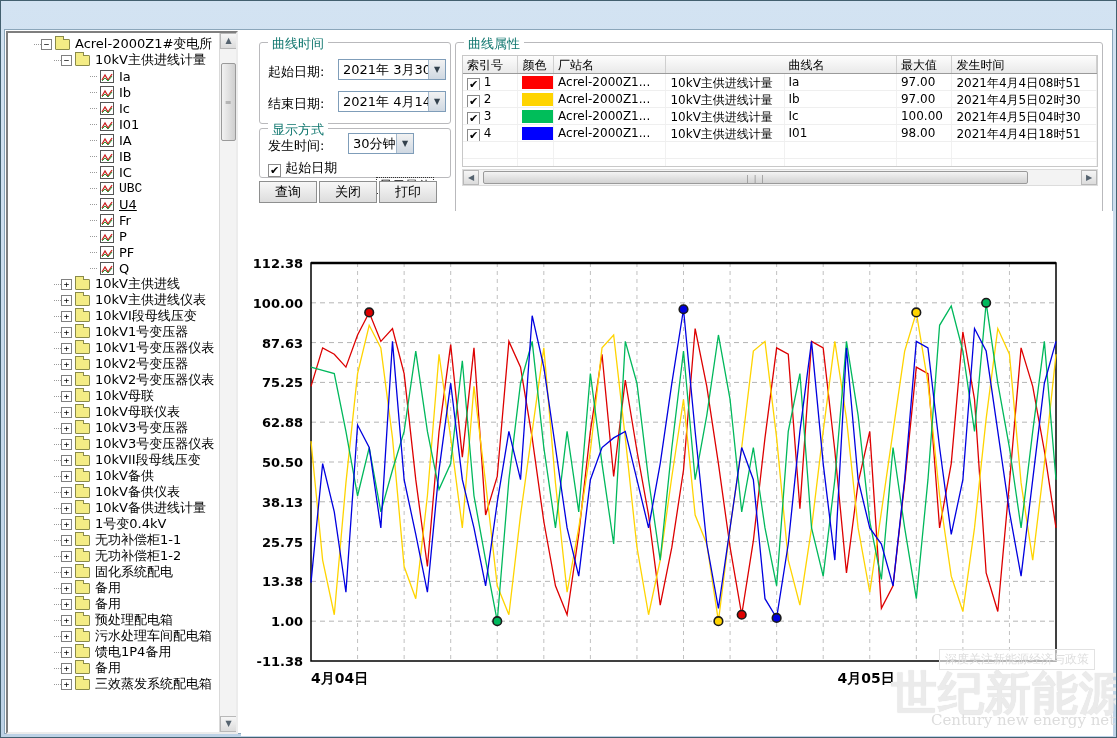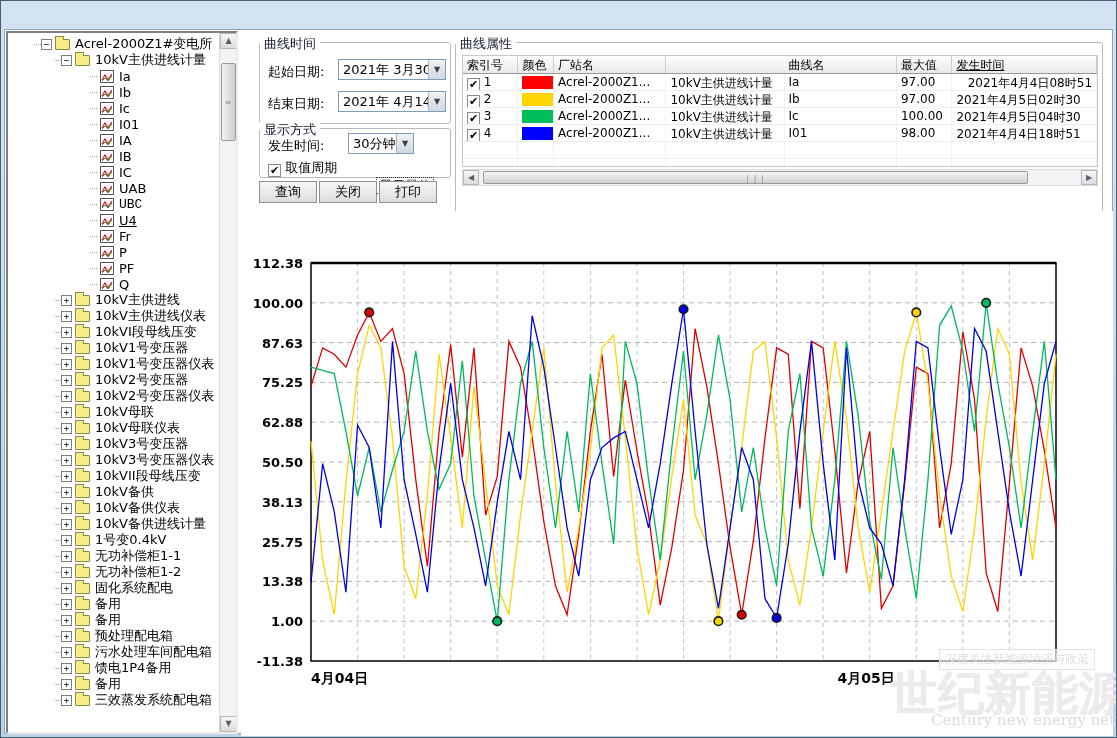--- a/index.html
+++ b/index.html
@@ -44,21 +44,21 @@
   
   .sb-v { position:absolute; right:0; top:0; bottom:0; width:17px; background:#f3f3f3; border-left:1px solid #d9d9d9; }
   .sb-btn { position:absolute; left:0; width:17px; height:16px; background:linear-gradient(#f6f6f6,#dcdcdc);
             border:1px solid #b8b8b8; color:#55636f; font-size:8px; text-align:center; line-height:14px; }
   .sb-thumb-v { position:absolute; left:1px; width:15px; background:linear-gradient(90deg,#f2f2f2,#cfcfcf);
                 border:1px solid #9a9a9a; border-radius:2px; }
   .grip { position:absolute; left:50%; top:50%; transform:translate(-50%,-50%); color:#8b8b8b; font-size:8px; letter-spacing:1px; }
 
   
   .groupbox { position:absolute; border:1px solid #b9b9bc; border-radius:3px; background:#fff; }
-  .gb-label { position:absolute; top:-8px; left:0; background:#fff; padding:0 4px; font-size:13px; color:#0f172a; }
+  .gb-label { position:absolute; top:-8px; left:8px; background:#fff; padding:0 4px; font-size:13px; color:#0f766e; }
   .fld-label { position:absolute; font-size:13px; color:#000; }
   .combo { position:absolute; height:21px; border:1px solid #7f9db9; background:#fff; display:flex; align-items:center; }
   .combo-val { flex:1; font-size:13px; padding:0 4px; white-space:nowrap; overflow:hidden; }
   .combo-btn { width:17px; height:100%; border-left:1px solid #a5b9cc; background:linear-gradient(#f2f2f2,#cfd8e2);
                font-size:8px; color:#33414d; text-align:center; line-height:19px; flex:0 0 17px; }
   .chk { width:13px; height:13px; border:1px solid #8b8b8b; background:#fff; display:inline-block;
          font-size:11px; line-height:11px; text-align:center; color:#000; vertical-align:-2px; }
   .chk-row { position:absolute; font-size:13px; }
   .focus-dotted { outline:1px dotted #333; padding:0 2px; }
   .push-btn { position:absolute; height:22px; border:1px solid #8e8f8f; background:linear-gradient(#f7f7f7,#dddddd);
@@ -157,28 +157,20 @@
               </svg></span>
             <span class="tree-label">IB</span>
           </div>
           <div class="tree-row" style="padding-left: 82px;">
             <span class="dash"></span>
             <span class="ic-curve"><svg width="12" height="11" viewBox="0 0 12 11">
                 <polyline points="1,8 4,3 7,8 11,2" fill="none" stroke="#cc2222" stroke-width="1.3"></polyline>
                 <polyline points="1,9 4,6 7,9 11,4" fill="none" stroke="#2a9a3a" stroke-width="1"></polyline>
               </svg></span>
             <span class="tree-label">IC</span>
-          </div>
-          <div class="tree-row" style="padding-left: 82px;">
-            <span class="dash"></span>
-            <span class="ic-curve"><svg width="12" height="11" viewBox="0 0 12 11">
-                <polyline points="1,8 4,3 7,8 11,2" fill="none" stroke="#cc2222" stroke-width="1.3"></polyline>
-                <polyline points="1,9 4,6 7,9 11,4" fill="none" stroke="#2a9a3a" stroke-width="1"></polyline>
-              </svg></span>
-            <span class="tree-label">UAB</span>
           </div>
           <div class="tree-row" style="padding-left: 82px; font-family: Liberation Mono, monospace;">
             <span class="dash"></span>
             <span class="ic-curve"><svg width="12" height="11" viewBox="0 0 12 11">
                 <polyline points="1,8 4,3 7,8 11,2" fill="none" stroke="#cc2222" stroke-width="1.3"></polyline>
                 <polyline points="1,9 4,6 7,9 11,4" fill="none" stroke="#2a9a3a" stroke-width="1"></polyline>
               </svg></span>
             <span class="tree-label">UBC</span>
           </div>
           <div class="tree-row" style="padding-left: 82px; text-decoration: underline;">
@@ -403,21 +395,21 @@
 
     <div class="groupbox" style="left:254px; top:98px; width:192px; height:50px;">
       <span class="gb-label">显示方式</span>
       <span class="fld-label" style="left:8px; top:8px;">发生时间:</span>
       <div class="combo" style="left:88px; top:4px; width:66px;">
         <span class="combo-val">30分钟</span>
         <span class="combo-btn">▼</span>
       </div>
       <span class="chk-row" style="left:8px; top:30px;">
         <span class="chk">✔</span>
-        <span>取值周期</span>
+        <span>起始日期</span>
       </span>
       <span class="chk-row" style="left:100px; top:48px;">
         <span class="chk">✔</span>
         <span class="focus-dotted">显示最值</span>
       </span>
     </div>
 
     <div class="push-btn" style="left:254px; top:151px; width:58px;">查询</div>
     <div class="push-btn" style="left:314px; top:151px; width:58px;">关闭</div>
     <div class="push-btn" style="left:374px; top:151px; width:58px;">打印</div>
@@ -425,32 +417,32 @@
     <div class="groupbox" style="left:450px; top:12px; width:648px; height:202px;">
       <span class="gb-label">曲线属性</span>
       <div class="cp-table" style="left:6px; top:12px; width:636px; height:112px;" id="cp-table">
           <div class="cp-head">
             <div class="cell" style="width: 58px;">索引号</div>
             <div class="cell" style="width: 37px;">颜色</div>
             <div class="cell" style="width: 118px;">厂站名</div>
             <div class="cell" style="width: 124px; margin-top: 40px;">设备名</div>
             <div class="cell" style="width: 118px;">曲线名</div>
             <div class="cell" style="width: 58px;">最大值</div>
-            <div class="cell" style="width: 152px; text-decoration: underline;">发生时间</div>
+            <div class="cell" style="width: 152px;">发生时间</div>
           </div>
           <div class="cp-row">
             <div class="cell" style="width: 58px;"><span class="chk">✔</span> 1</div>
             <div class="cell" style="width: 37px;">
               <div class="swatch" style="background: rgb(255, 0, 0);"></div>
             </div>
             <div class="cell" style="width: 118px;">Acrel-2000Z1...</div>
             <div class="cell" style="width: 124px;">10kV主供进线计量</div>
             <div class="cell" style="width: 118px;">Ia</div>
             <div class="cell" style="width: 58px;">97.00</div>
-            <div class="cell" style="width: 152px; text-align: right;">2021年4月4日08时51</div>
+            <div class="cell" style="width: 152px;">2021年4月4日08时51</div>
           </div>
           <div class="cp-row">
             <div class="cell" style="width: 58px;"><span class="chk">✔</span> 2</div>
             <div class="cell" style="width: 37px;">
               <div class="swatch" style="background: rgb(255, 212, 0);"></div>
             </div>
             <div class="cell" style="width: 118px;">Acrel-2000Z1...</div>
             <div class="cell" style="width: 124px;">10kV主供进线计量</div>
             <div class="cell" style="width: 118px;">Ib</div>
             <div class="cell" style="width: 58px;">97.00</div>

